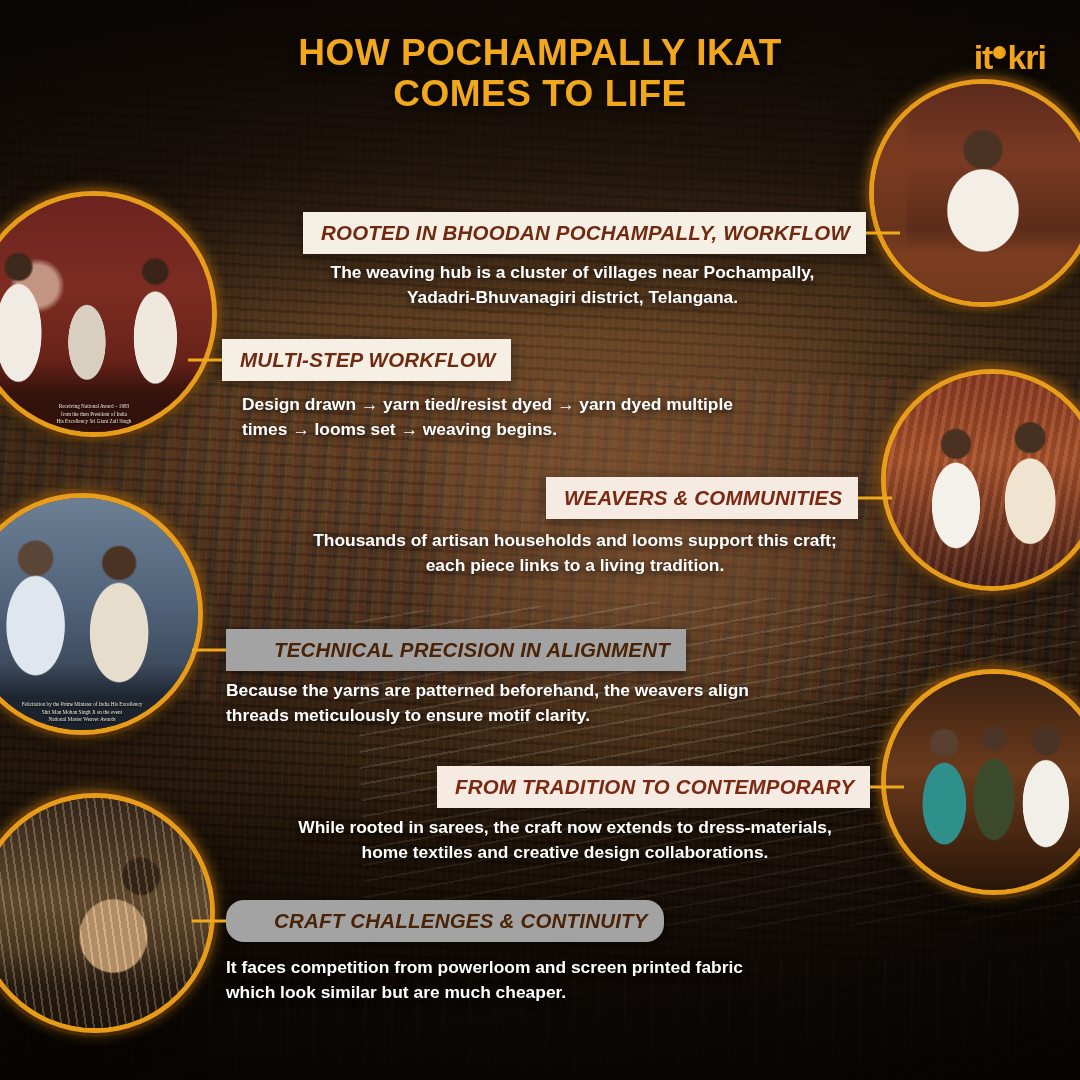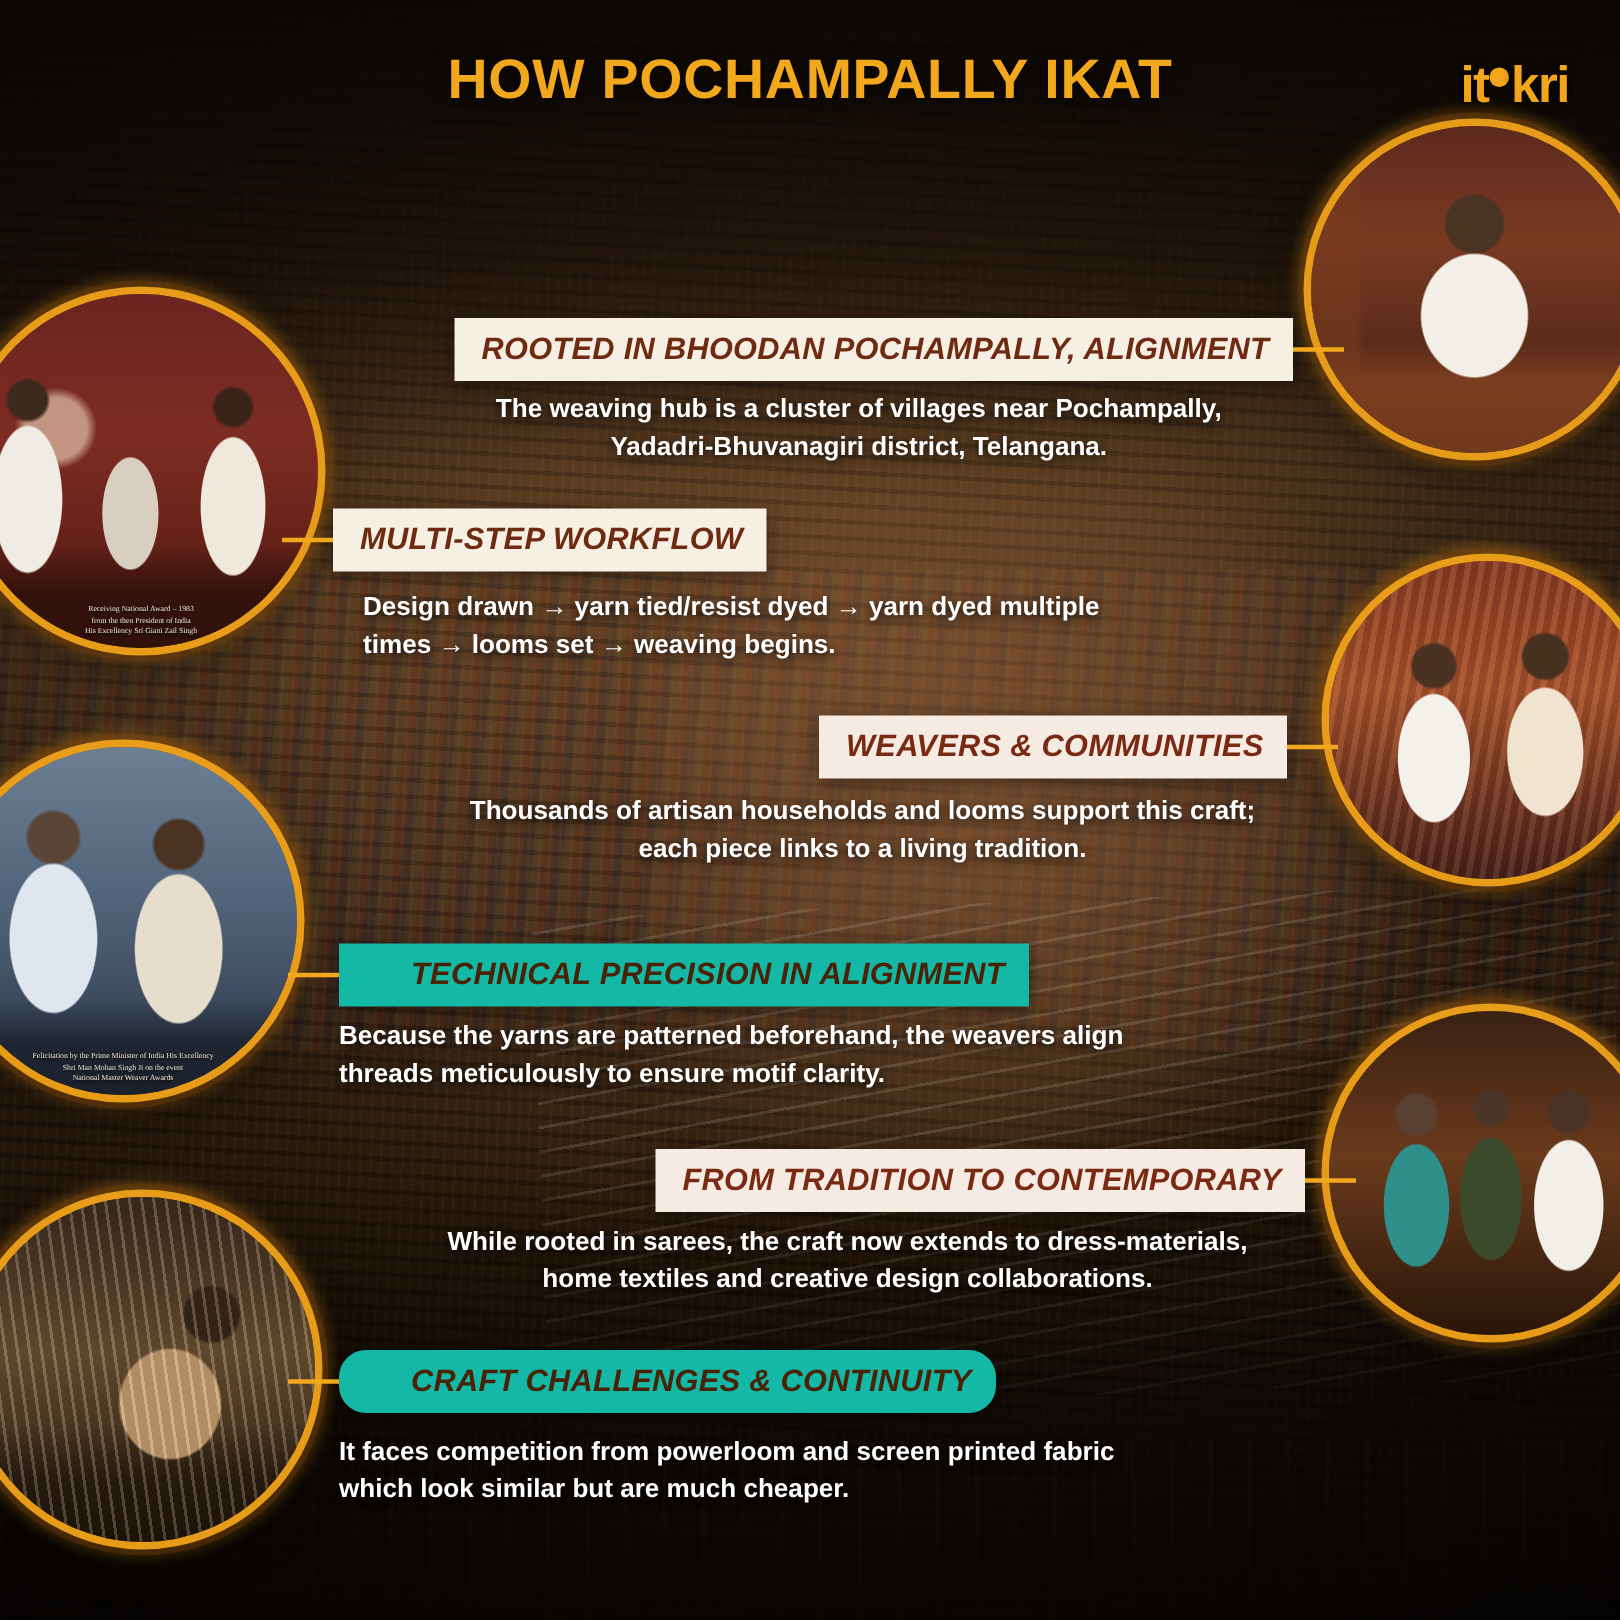--- a/index.html
+++ b/index.html
@@ -158,21 +158,21 @@
     display: inline-block;
     padding: 9px 16px 9px 18px;
     font-size: 20.5px;
     font-weight: bold;
     font-style: italic;
     letter-spacing: 0.2px;
     white-space: nowrap;
     box-shadow: 0 3px 12px rgba(0,0,0,0.45);
   }
   .label.cream { background: #F6EFE3; color: #6E2B12; }
-  .label.amber { background: #14b8a6; color: #4A2307; padding-left: 48px; }
+  .label.amber { background: #a3a3a3; color: #4A2307; padding-left: 48px; }
   .label.rose  { background: #F6EBE3; color: #7A2A12; }
 
   .label .tick {
     position: absolute;
     top: 50%;
     width: 34px;
     height: 3px;
     background: #F2A81D;
     transform: translateY(-50%);
   }
@@ -313,20 +313,21 @@
   <div class="bg-warp"></div>
   <div class="bg-hand"></div>
   <div class="bg-threads"></div>
   <div class="bg-rods"></div>
   <div class="bg-dark-top"></div>
   <div class="bg-dark-bottom"></div>
   <div class="bg-vignette"></div>
 
   <div class="title">
     <span>HOW POCHAMPALLY IKAT</span>
+    <span class="l2">COMES TO LIFE</span>
   </div>
 
   <div class="logo">
     <span>it<span class="dot"></span>kri</span>
   </div>
 
   <div class="glow" style="left:-36px; top:184px; width:260px; height:260px;"></div>
   <div class="photo" style="left:-24px; top:196px; width:236px; height:236px;">
     <div class="inner sc-award1"></div>
     <div class="cap">Receiving National Award – 1983<br>from the then President of India<br>His Excellency Sri Giani Zail Singh</div>
@@ -353,21 +354,21 @@
     <div class="inner sc-cere"></div>
   </div>
 
   <div class="glow" style="left:-32px; top:786px; width:254px; height:254px;"></div>
   <div class="photo" style="left:-20px; top:798px; width:230px; height:230px;">
     <div class="inner sc-loom"></div>
   </div>
 
   <div class="label cream" style="left:303px; top:212px;">
     <span class="tick right"></span>
-    <span>ROOTED IN BHOODAN POCHAMPALLY, ALIGNMENT</span>
+    <span>ROOTED IN BHOODAN POCHAMPALLY, WORKFLOW</span>
   </div>
   <div class="body right" style="left:300px; top:260px; width:545px;">The weaving hub is a cluster of villages near Pochampally, Yadadri-Bhuvanagiri district, Telangana.</div>
 
   <div class="label cream" style="left:222px; top:339px;">
     <span class="tick left"></span>
     <span>MULTI-STEP WORKFLOW</span>
   </div>
   <div class="body left" style="left:222px; top:392px; width:500px;margin-left:20px;">Design drawn → yarn tied/resist dyed → yarn dyed multiple times → looms set → weaving begins.</div>
 
   <div class="label rose" style="left:546px; top:477px;">

